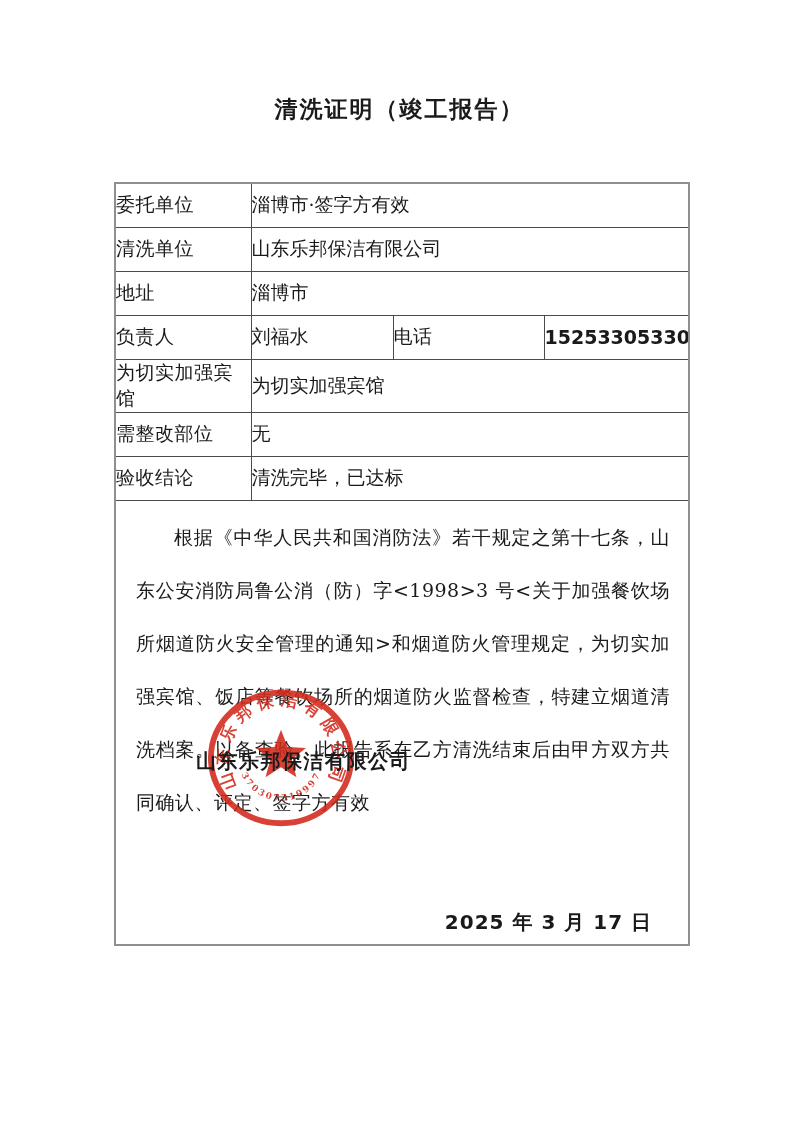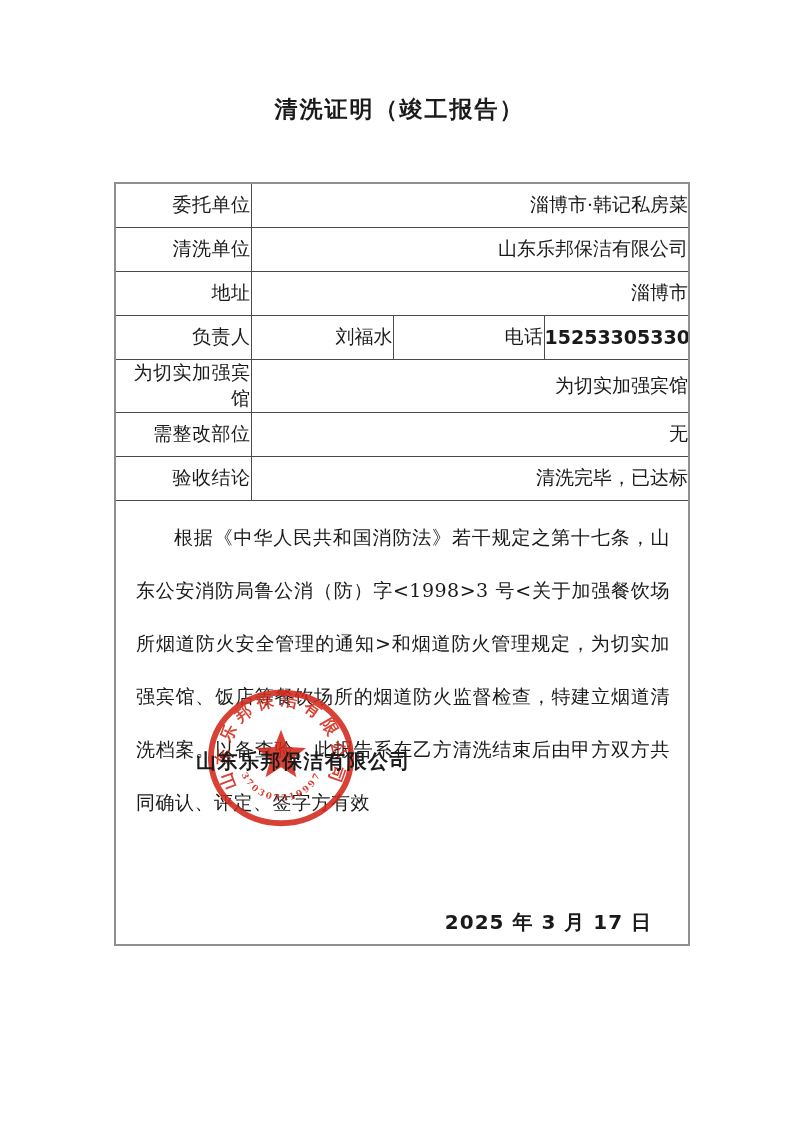--- a/index.html
+++ b/index.html
@@ -24,21 +24,21 @@
     position: absolute;
     left: 114px; top: 182px;
     width: 574px;
     border-collapse: collapse;
     table-layout: fixed;
     border: 2px solid #8f8f8f;
   }
   .report-table td {
     border: 1px solid #4b4b4b;
     font-size: 19px;
-    text-align: right;
+    text-align: left;
     vertical-align: middle;
     padding: 0;
     overflow: hidden;
   }
   .report-table tr.data-row { height: 44px; }
   .cell-label { letter-spacing: 0.5px; }
   .num {
     font-family: "DejaVu Sans", "Liberation Sans", sans-serif;
     font-weight: 600;
     font-size: 19px;
@@ -105,21 +105,21 @@
   <table class="report-table">
     <colgroup>
       <col style="width:136px">
         <col style="width:142px">
         <col style="width:151px">
         <col style="width:145px">
     </colgroup>
     <tbody>
       <tr class="data-row">
         <td class="cell-label">委托单位</td>
-        <td colspan="3">淄博市·韩记私房菜</td>
+        <td colspan="3">淄博市·签字方有效</td>
       </tr>
       <tr class="data-row">
         <td class="cell-label">清洗单位</td>
         <td colspan="3">山东乐邦保洁有限公司</td>
       </tr>
       <tr class="data-row">
         <td class="cell-label">地址</td>
         <td colspan="3">淄博市</td>
       </tr>
       <tr class="data-row">

